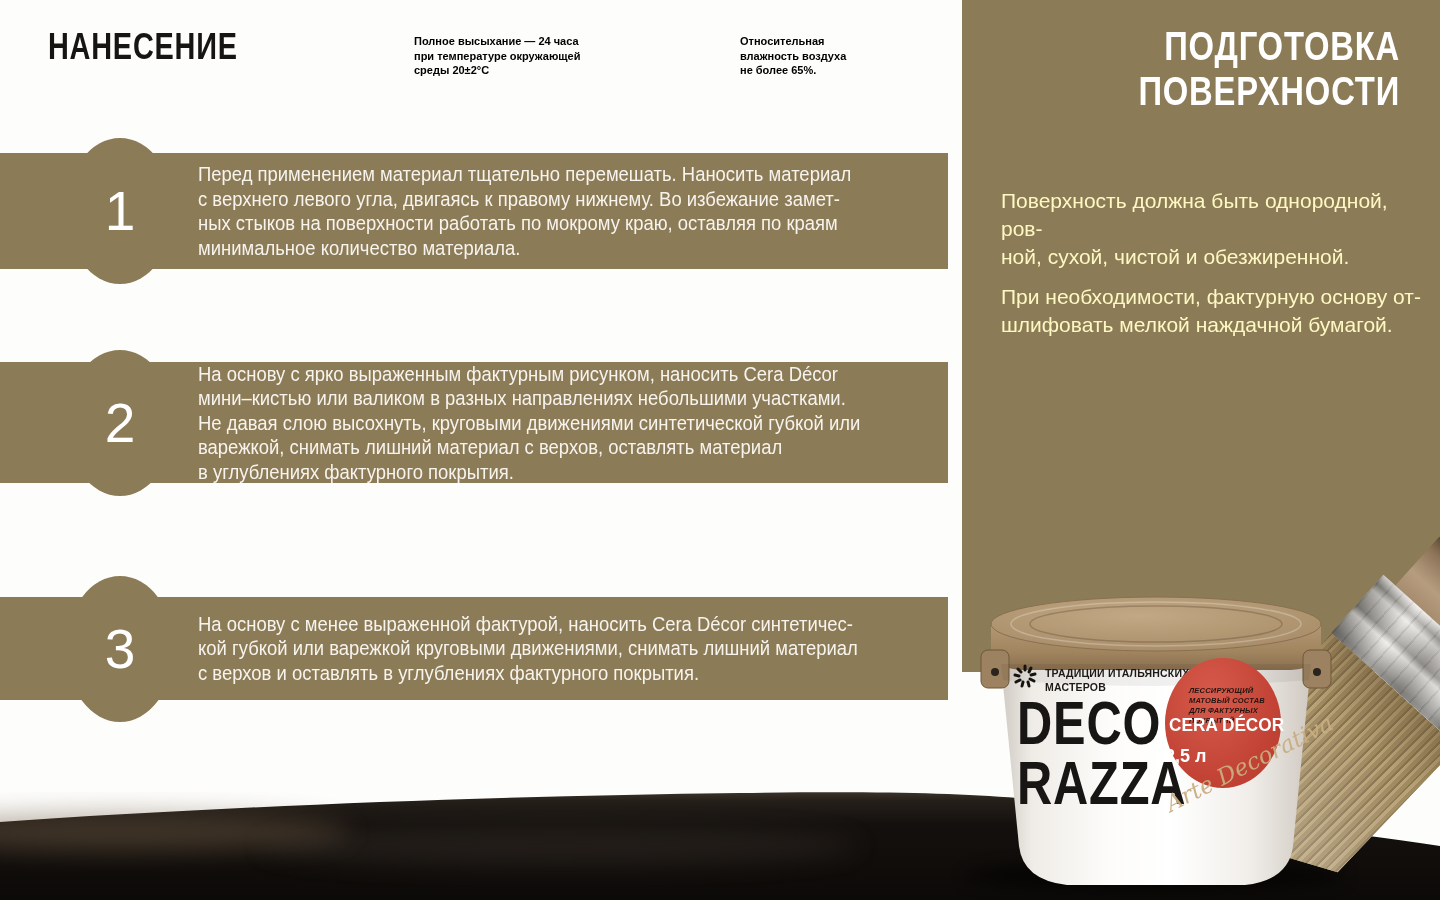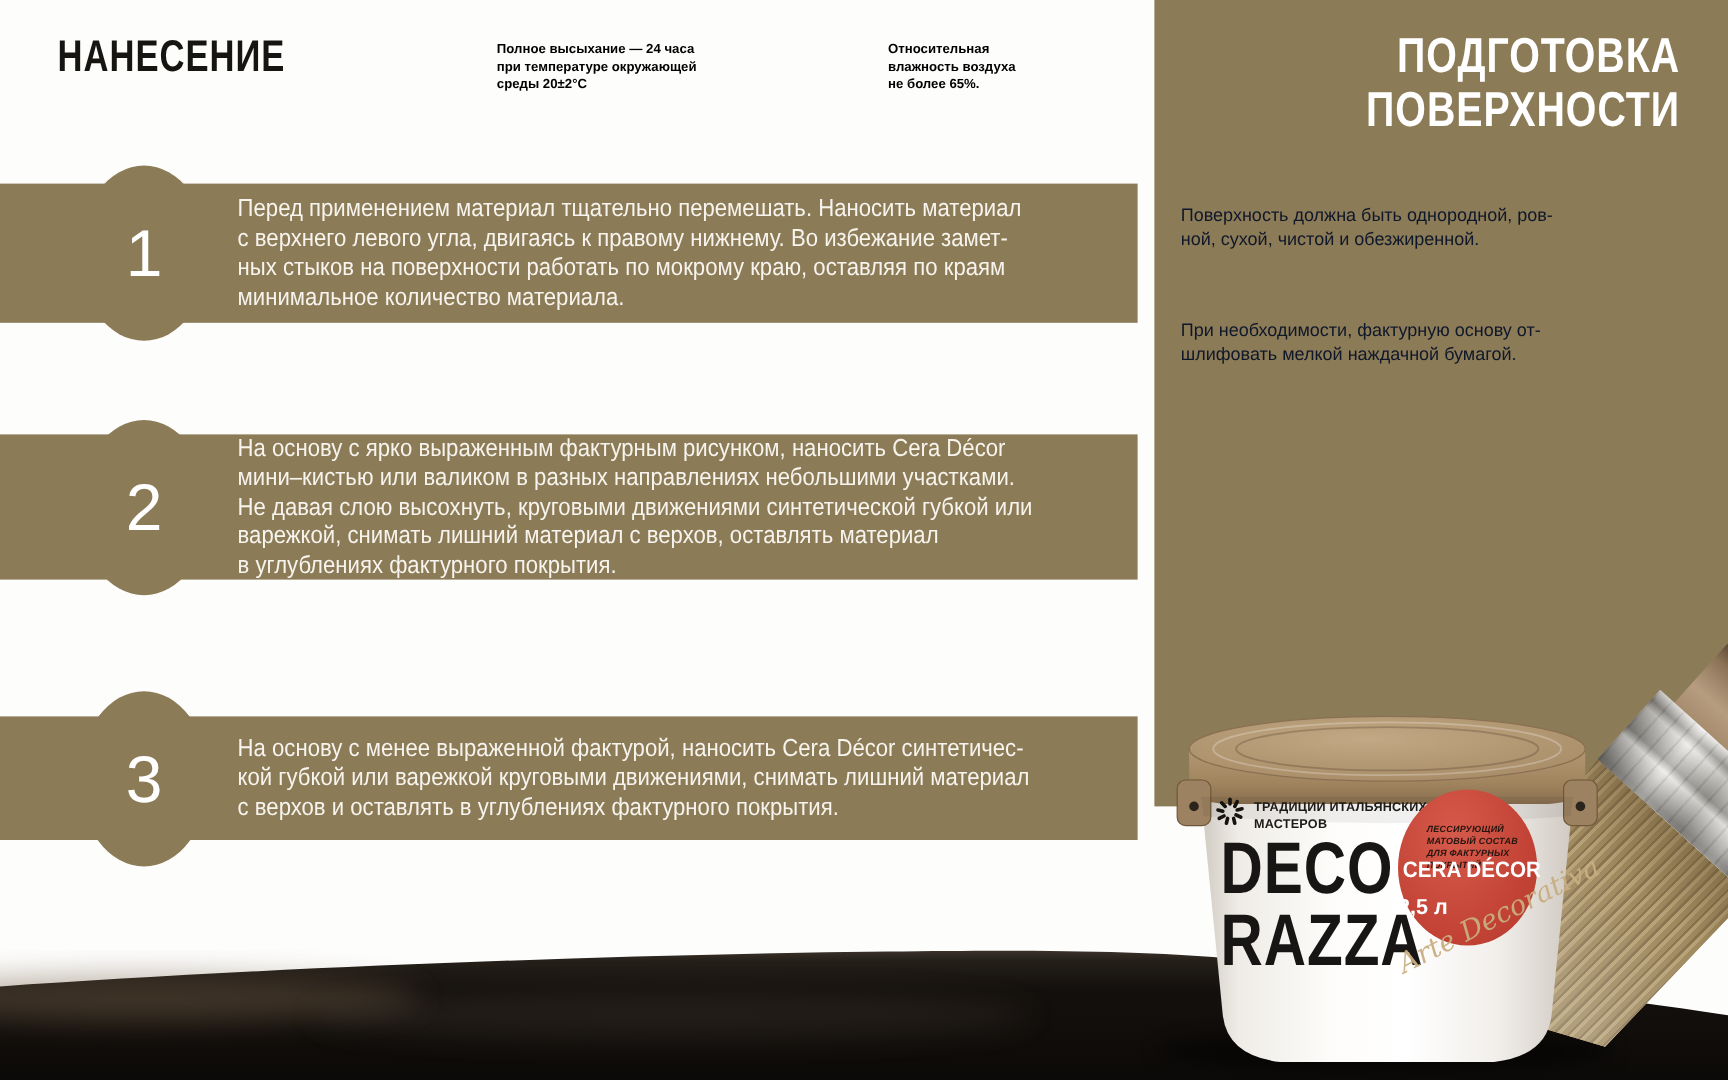--- a/index.html
+++ b/index.html
@@ -41,22 +41,22 @@
     position:absolute;left:962px;top:0;width:478px;height:672px;
     background:#8c7b57;z-index:1;
   }
   .panel-title{
     position:absolute;top:24px;right:40px;margin:0;text-align:right;
     font-size:41px;line-height:1.1;font-weight:700;color:#ffffff;
     white-space:pre-line;transform:scaleX(0.8);transform-origin:right top;
     letter-spacing:1px;
   }
   .panel p{
-    position:absolute;left:22px;width:432px;margin:0;
-    font-size:15px;line-height:1.33;color:#0f172a;white-space:pre-line;
+    position:absolute;left:22px;width:432px;margin:17px;
+    font-size:21px;line-height:1.33;color:#fef9c3;white-space:pre-line;
   }
   #pp1{top:170px;}
   #pp2{top:266px;}
   #pp3{top:399px;font-weight:700;}
   #pp4{top:493px;}
   
   .floor{position:absolute;left:0;top:780px;width:1440px;height:120px;z-index:3;}
   
   .brush{
     position:absolute;left:1292px;top:533px;width:170px;height:352px;

